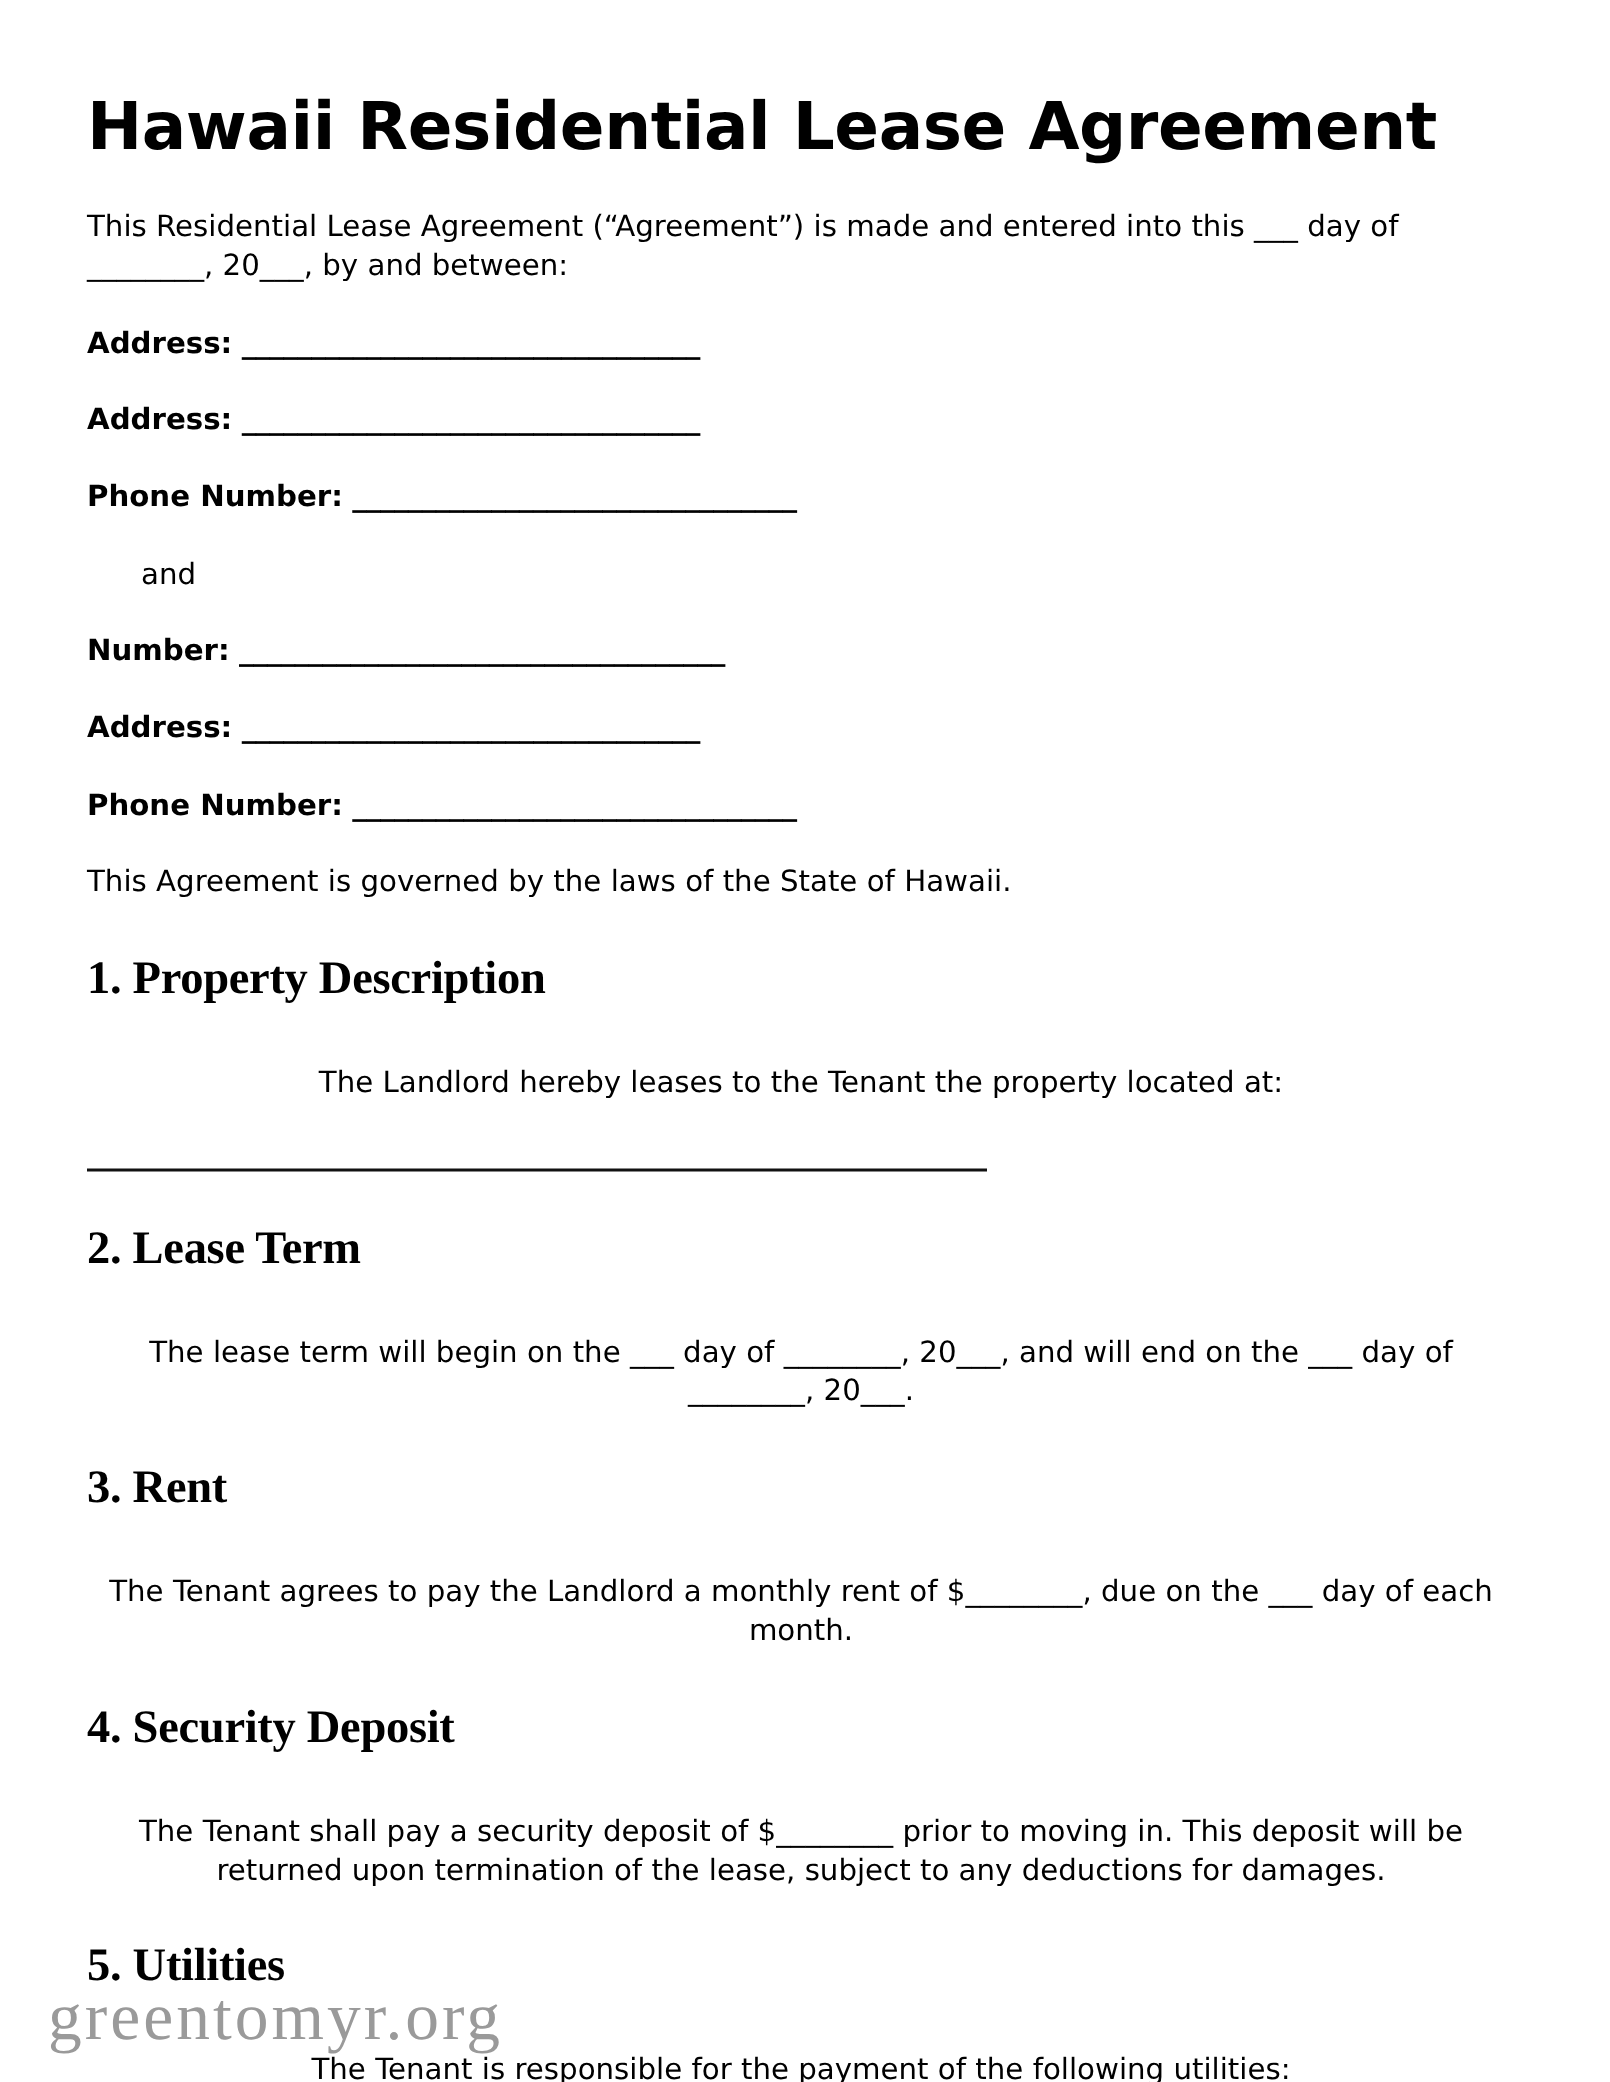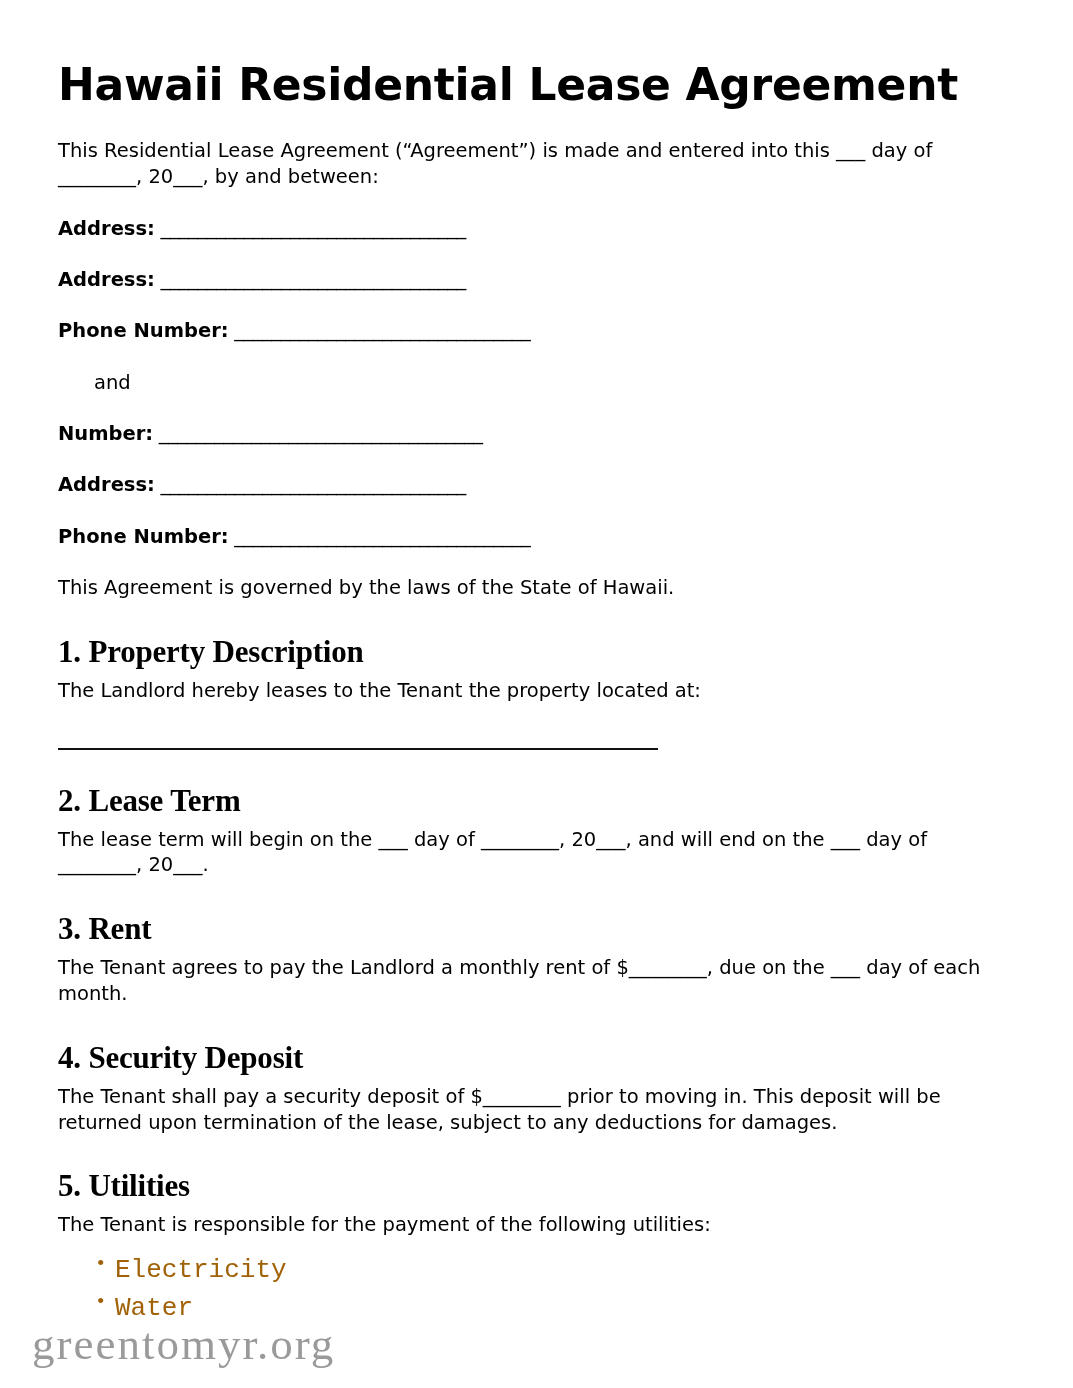--- a/index.html
+++ b/index.html
@@ -42,21 +42,21 @@
   .field-row {
     font-size: 19.5px;
     line-height: 1.3;
     margin-top: 26px;
     white-space: nowrap;
   }
   .field-label {
     font-weight: bold;
   }
   .blank {
-    font-weight: normal;
+    font-weight: bold;
     letter-spacing: -0.5px;
   }
   .plain-row {
     font-size: 19.5px;
     line-height: 1.3;
     margin-top: 26px;
     margin-left: 36px;
   }
   .governed {
     margin-top: 26px;
@@ -64,22 +64,23 @@
   h2.section-heading {
     font-size: 31px;
     font-weight: bold;
     letter-spacing: -0.2px;
     line-height: 1.1;
     margin: 34px 0 0 0;
     color: #000;
     font-family: Liberation Serif, serif;
   }
   .section-body {
-    margin-top: 9px;
+    margin-top: 40px;
     max-width: 952px;
+    text-align: center;
   }
   .prop-line {
     margin-top: 26px;
     width: 600px;
     border-bottom: 2px solid #111;
     height: 18px;
   }
   ul.util-list {
     list-style: none;
     margin: 14px 0 0 0;

